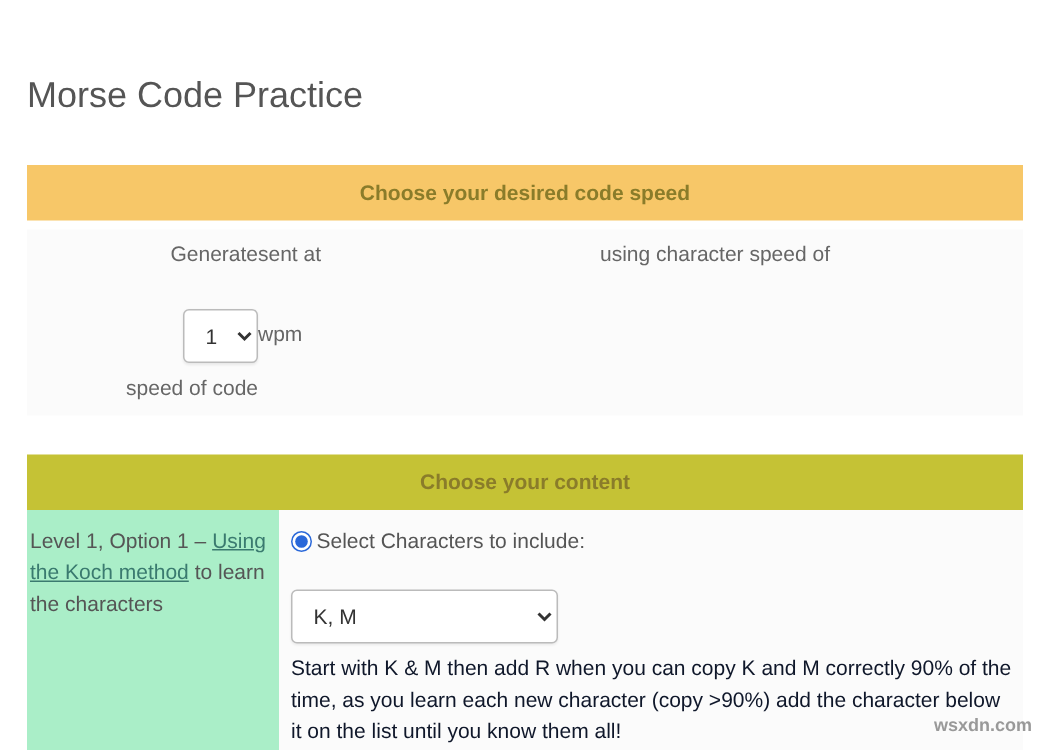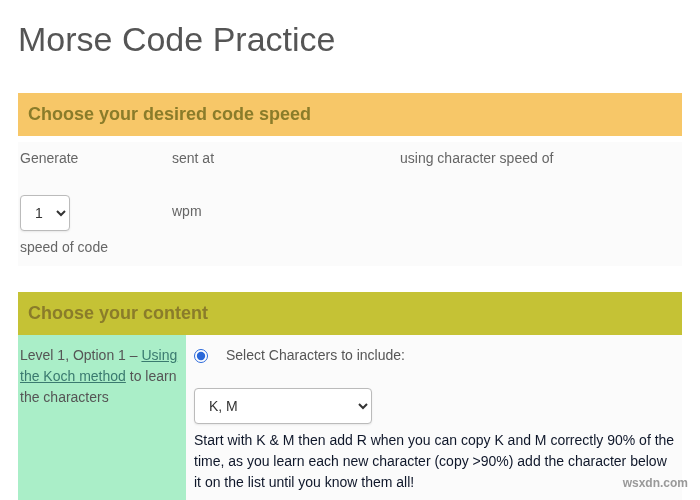--- a/index.html
+++ b/index.html
@@ -7,41 +7,43 @@
       font-family: -apple-system, BlinkMacSystemFont, "Segoe UI", Helvetica, Arial, sans-serif;
       background: #fff;
       color: #555;
       width: 700px;
       height: 500px;
       padding: 14px 18px 0 18px;
       font-size: 14px;
       line-height: 1.5;
     }
     .page-title {
-      font-size: 34px;
+      font-size: 24px;
       font-weight: 400;
       color: #555;
       margin-bottom: 28px;
+      margin-top: 32px;
     }
     .section-hdr {
       padding: 8px 10px;
       font-weight: 700;
-      font-size: 18px;
+      font-size: 14px;
       color: #8a7c2a;
       margin-bottom: 0;
+      text-align: center;
     }
     .sec1 { background: #f7c768; margin-bottom: 6px;}
     .sec2 { background: #c5c235; margin-top: 26px; }
     .speed-block {
       display: flex;
       background: #fbfbfb;
       padding: 6px 2px 8px 2px;
     }
     .col { display: flex; flex-direction: column; }
-    .col-1 { flex: 0 0 152px; }
+    .col-1 { flex: 0 0 152px; align-items: flex-end; }
     .col-2 { flex: 0 0 228px; }
     .col-3 { flex: 1; }
     .label-top { color: #666; margin-bottom: 26px; }
     .label-bot { color: #666; margin-top: 6px; }
     .sel {
       font-size: 14px;
       padding: 8px 10px;
       background: #fff;
       border: 1px solid #bbb;
       border-radius: 4px;
@@ -65,21 +67,21 @@
     .right-cell {
       flex: 1;
       background: #fbfbfb;
       padding: 10px 6px 10px 8px;
       color: #555;
     }
     .koch-link {
       color: #3a7a6f;
       text-decoration: underline;
     }
-    .radio-row { display: flex; align-items: center; gap: 18px; margin-bottom: 22px;}
+    .radio-row { display: flex; align-items: center; gap: 3px; margin-bottom: 22px;}
     .radio-row input[type="radio"] { accent-color: #2a68d9; width: 14px; height: 14px; }
     .sel-chars { width: 178px; margin-bottom: 6px; }
     .desc { color: #0f172a; }
     .watermark {
       position: fixed;
       bottom: 8px;
       right: 12px;
       font-size: 12px;
       color: #999;
       font-weight: bold;

